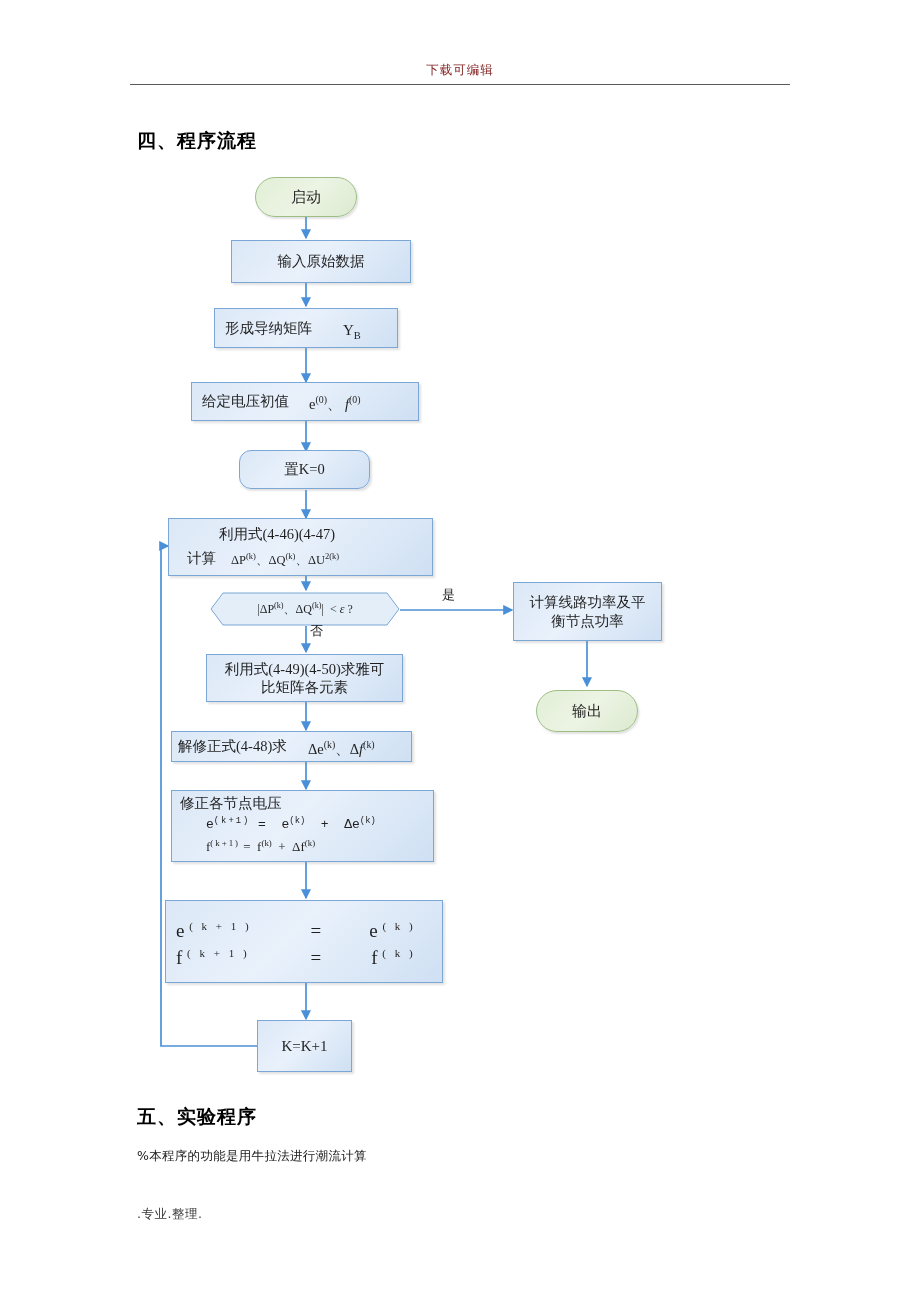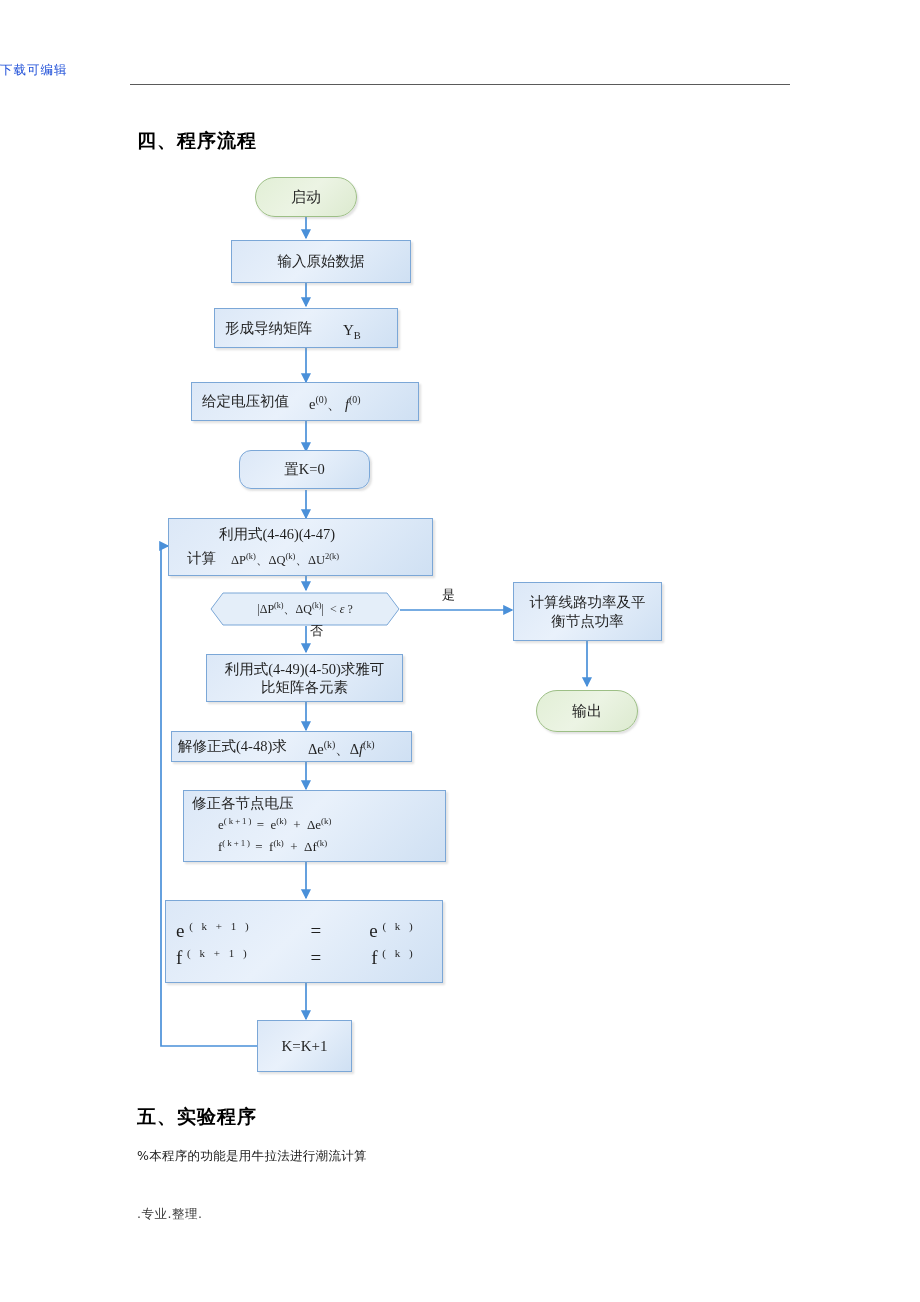--- a/index.html
+++ b/index.html
@@ -5,22 +5,22 @@
   html,body{margin:0;padding:0;}
   body{
     width:920px;height:1302px;background:#ffffff;
     font-family:"Liberation Serif","DejaVu Serif",serif;
     position:relative;overflow:hidden;
   }
   .page{position:absolute;left:0;top:0;width:920px;height:1302px;}
 
   
   .hdr-text{
-    position:absolute;left:0;top:62px;width:920px;text-align:left;
-    font-size:12.5px;color:#1d4ed8;letter-spacing:1px;
+    position:absolute;left:0;top:62px;width:920px;text-align:center;
+    font-size:12.5px;color:#7f1d1d;letter-spacing:1px;
   }
   .hdr-rule{
     position:absolute;left:130px;top:84px;width:660px;height:0;
     border-top:1.4px solid #5a5a5a;
   }
 
   
   .h-sec{
     position:absolute;font-weight:bold;font-size:19px;color:#000;
     font-family:"DejaVu Sans","Liberation Sans",sans-serif;letter-spacing:1px;
@@ -172,24 +172,24 @@
   <div class="node proc" style="left:206px;top:654px;width:197px;height:48px;flex-direction:column;">
     <span>利用式(4-49)(4-50)求雅可</span>
     <span>比矩阵各元素</span>
   </div>
 
   <div class="node proc" style="left:171px;top:731px;width:241px;height:31px;justify-content:flex-start;padding-left:6px;">
     <span>解修正式(4-48)求</span>
     <span class="inner-txt" style="left:136px;top:7px;">Δe<sup>(k)</sup>、Δ<i>f</i><sup>(k)</sup></span>
   </div>
 
-  <div class="node proc" style="left:183px;top:790px;width:263px;height:72px;justify-content:flex-start;align-items:flex-end;">
+  <div class="node proc" style="left:171px;top:790px;width:263px;height:72px;justify-content:flex-start;align-items:flex-end;">
     <div style="position:relative;width:100%;height:100%;">
       <span class="inner-txt" style="left:8px;top:3px;">修正各节点电压</span>
-      <span class="inner-txt" style="left:34px;top:25px;font-size:13px;">e<sup class="sp">(k+1)</sup>&nbsp;=&nbsp;&nbsp;e<sup>(k)</sup>&nbsp;&nbsp;+&nbsp;&nbsp;Δe<sup>(k)</sup></span>
+      <span class="inner-txt" style="left:34px;top:25px;font-size:13px;font-family:Liberation Mono, monospace;">e<sup class="sp">(k+1)</sup>&nbsp;=&nbsp;&nbsp;e<sup>(k)</sup>&nbsp;&nbsp;+&nbsp;&nbsp;Δe<sup>(k)</sup></span>
       <span class="inner-txt" style="left:34px;top:47px;font-size:13px;">f<sup class="sp">(k+1)</sup>&nbsp;=&nbsp;&nbsp;f<sup>(k)</sup>&nbsp;&nbsp;+&nbsp;&nbsp;Δf<sup>(k)</sup></span>
     </div>
   </div>
 
   <div class="node proc" style="left:165px;top:900px;width:278px;height:83px;">
     <div style="position:relative;width:100%;height:100%;">
       <span class="inner-txt" style="left:10px;top:18px;font-size:19px;">e&nbsp;<sup style="font-size:.58em;letter-spacing:3px;">( k + 1 )</sup>
             <span style="display:inline-block;width:54px;"></span>=<span style="display:inline-block;width:48px;"></span>e&nbsp;<sup style="font-size:.58em;letter-spacing:3px;">( k )</sup></span>
       <span class="inner-txt" style="left:10px;top:45px;font-size:19px;">f&nbsp;<sup style="font-size:.58em;letter-spacing:3px;">( k + 1 )</sup>
             <span style="display:inline-block;width:56px;"></span>=<span style="display:inline-block;width:50px;"></span>f&nbsp;<sup style="font-size:.58em;letter-spacing:3px;">( k )</sup></span>

